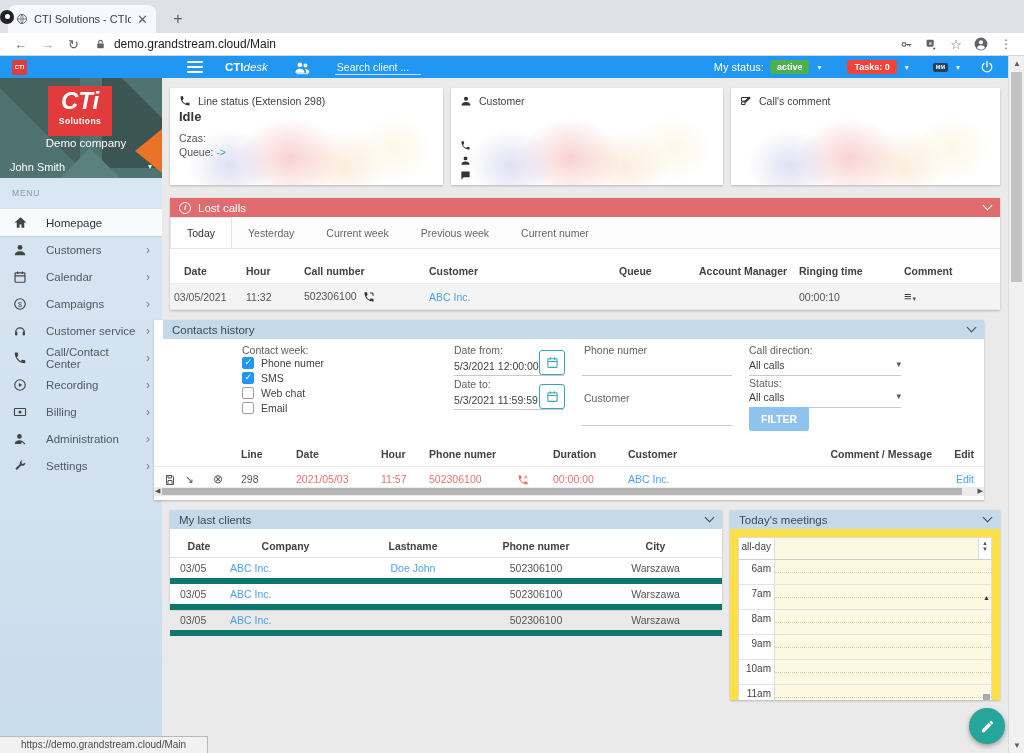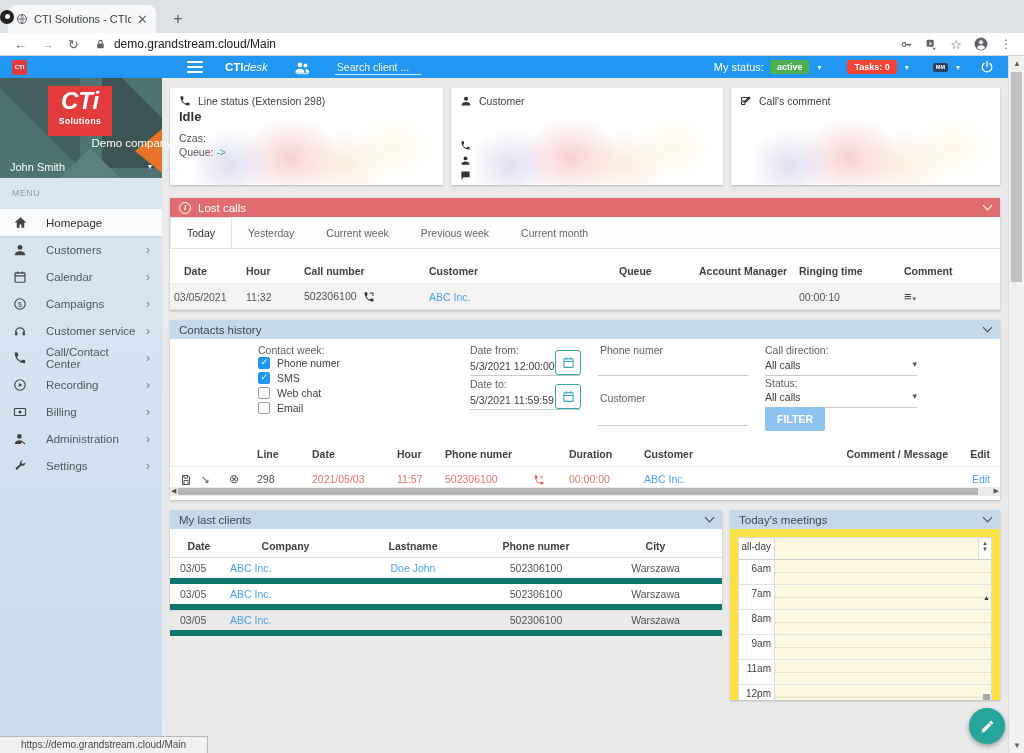--- a/index.html
+++ b/index.html
@@ -70,21 +70,21 @@
     border-bottom:110px solid #3A5554; }
   #hero-t3 { right:-28px; top:28px; border-top:45px solid transparent;
     border-bottom:45px solid transparent; border-right:55px solid #E87227; }
   #hero-t4 { left:20px; bottom:-40px; border-left:70px solid transparent;
     border-right:70px solid transparent; border-bottom:70px solid #5A817E; }
   #logo-box { left:48px; top:86px; width:64px; height:50px; background:#E23B3B;
     color:#fff; text-align:center; z-index:3; }
   #logo-box .l1 { font-size:24px; font-weight:bold; line-height:30px;
     font-style:italic; }
   #logo-box .l2 { font-size:8.5px; font-weight:bold; letter-spacing:.4px; }
-  #company-name { left:0; top:137px; width:172px; text-align:right; color:#fff;
+  #company-name { left:0; top:137px; width:172px; text-align:center; color:#fff;
     font-size:11.5px; z-index:3; }
   #user-row { left:0; top:155px; width:162px; height:23px; display:flex;
     align-items:center; color:#fff; font-size:11px; z-index:3; padding:0 10px; }
   #user-row .caret { margin-left:auto; }
   #menu-label { left:12px; top:188px; font-size:8.5px; color:#8A99A8;
     letter-spacing:.8px; }
   .mi { position:absolute; left:0; width:162px; height:27px; display:flex;
     align-items:center; padding:0 12px; font-size:11.5px; color:#4E5A64; }
   .mi.active { background:#F8FAFC; color:#333; box-shadow:0 1px 2px rgba(0,0,0,.12); }
   .mi .micon { width:16px; height:16px; color:#444; margin-right:18px;
@@ -127,22 +127,22 @@
   #lc-table th { font-weight:bold; color:#424242; text-align:left;
     padding:6px 4px; border-bottom:1px solid #ECECEC; }
   #lc-table td { padding:5px 4px; background:#F4F4F4;
     border-top:1px solid #E6E6E6; border-bottom:1px solid #E6E6E6; }
   .blue { color:#4AA3F0; }
   .redtx { color:#E57373; }
   .menu-glyph { font-size:13px; color:#444; letter-spacing:-1px; }
   .menu-glyph .caret { font-size:7px; color:#444; margin-left:2px; }
 
   
-  #contacts { left:170px; top:320px; width:830px; height:180px; background:#fff;
-    box-shadow:0 1px 2px rgba(0,0,0,.22); }
+  #contacts { left:154px; top:320px; width:830px; height:180px; background:#fff;
+    box-shadow:0 1px 2px rgba(0,0,0,.22);padding-left:9px; }
   .flabel { font-size:10.5px; color:#616161; }
   .fvalue { font-size:10.5px; color:#424242; }
   .cb { width:12px; height:12px; border:1.5px solid #9E9E9E; border-radius:2px;
     display:inline-block; vertical-align:-2px; margin-right:7px; position:relative;}
   .cb.checked { background:#2196F3; border-color:#2196F3; }
   .cb.checked::after { content:"\2713"; position:absolute; color:#fff;
     font-size:9px; left:1.5px; top:-1.5px; }
   .uline { border-bottom:1px solid #C9C9C9; }
   .datebtn { width:26px; height:25px; border:1.5px solid #35A8B8; border-radius:3px;
     background:#fff; display:flex; align-items:center; justify-content:center;
@@ -463,21 +463,21 @@
   <div class="panel-hd" id="lost-hd">
     <span class="info-i">i</span>
     <span>Lost calls</span>
     <span class="chev-d"></span>
   </div>
   <div id="lc-tabs">
     <div class="lc-tab active">Today</div>
     <div class="lc-tab">Yesterday</div>
     <div class="lc-tab">Current week</div>
     <div class="lc-tab">Previous week</div>
-    <div class="lc-tab">Current month</div>
+    <div class="lc-tab">Current numer</div>
   </div>
   <table id="lc-table">
     <colgroup>
         <col style="width:72px">
         <col style="width:58px">
         <col style="width:125px">
         <col style="width:190px">
         <col style="width:80px">
         <col style="width:100px">
         <col style="width:105px">
@@ -686,20 +686,26 @@
           <div class="half"></div>
         </div>
       </div>
     <div class="cal-row hour-row">
         <div class="cal-gut">9am</div>
         <div class="cal-cell">
           <div class="half"></div>
         </div>
       </div>
     <div class="cal-row hour-row">
+        <div class="cal-gut">10am</div>
+        <div class="cal-cell">
+          <div class="half"></div>
+        </div>
+      </div>
+    <div class="cal-row hour-row">
         <div class="cal-gut">11am</div>
         <div class="cal-cell">
           <div class="half"></div>
         </div>
       </div>
     <div class="cal-row hour-row">
         <div class="cal-gut">12pm</div>
         <div class="cal-cell">
           <div class="half"></div>
         </div>

